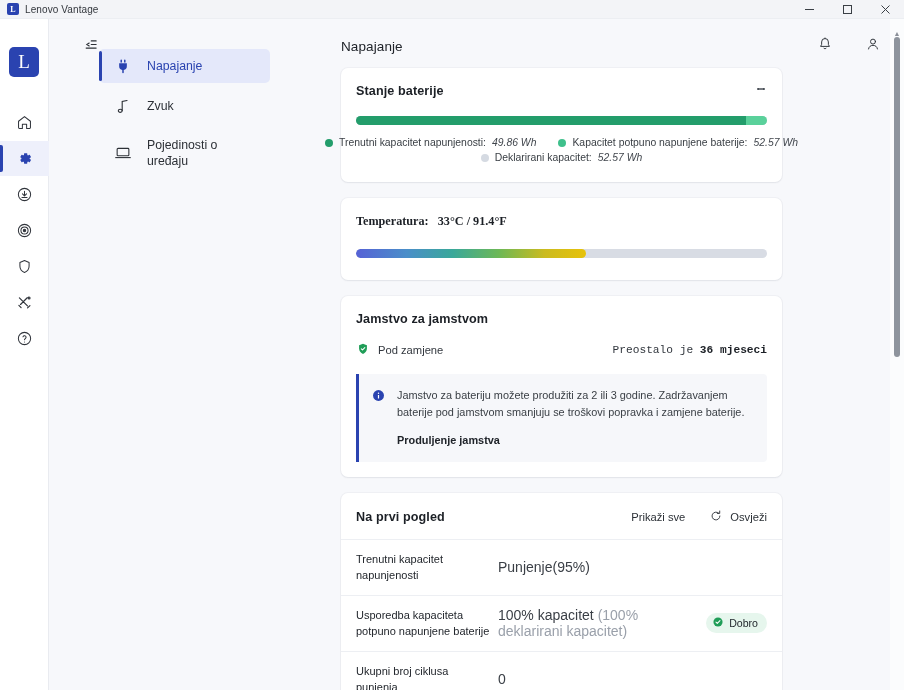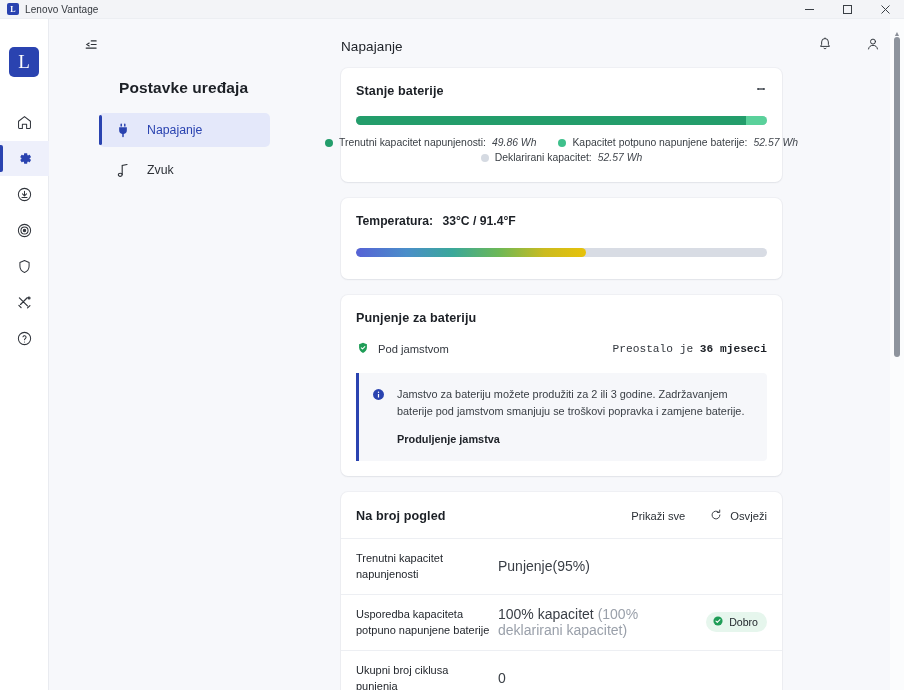--- a/index.html
+++ b/index.html
@@ -186,21 +186,21 @@
     font-size: 10.4px;
     color: #41464d;
     margin-bottom: 4px;
   }
   .legend-item { display: flex; align-items: center; gap: 6px; white-space: nowrap; }
   .legend-dot { width: 8px; height: 8px; border-radius: 50%; flex: 0 0 8px; }
   .legend-label { color: #3b4046; }
   .legend-value { color: #41464d; font-style: italic; }
 
   
-  .temp-title { font-size: 12.2px; font-weight: bold; color: #1c2026; }
+  .temp-title { font-size: 12.2px; font-weight: bold; color: #1c2026; font-family: Liberation Serif, serif; }
   .temp-bar {
     height: 9px; border-radius: 5px;
     background: #d8dce4;
     margin-top: 20px;
     overflow: hidden;
   }
   .temp-fill {
     height: 100%;
     border-radius: 5px;
     background: linear-gradient(90deg,#5662d6 0%,#4a8ec9 22%,#3aa89a 42%,#6cb857 62%,#cbbb1f 82%,#e7c20a 100%);
@@ -415,21 +415,20 @@
   </div>
 
   <div class="subnav">
     <div class="hamburger">
       <svg width="15" height="15" viewBox="0 0 16 16" fill="none" stroke="#2c3036" stroke-width="1.25" stroke-linecap="round">
           <path d="M6.6 9.5 4.2 8l2.4-1.5"></path>
           <path d="M8.8 4.2H14M8.8 8H14M3.4 11.8H14"></path>
         </svg>
     </div>
 
-    <div class="subnav-title">Postavke uređaja</div>
 
     <div class="subnav-list">
       <div class="subnav-item active">
         <span class="subnav-icon">
           <svg width="14" height="15" viewBox="0 0 14 16" fill="#2a43b0">
               <path d="M4.3 1.2a.8.8 0 0 1 1.6 0v2.6H4.3zM8.1 1.2a.8.8 0 0 1 1.6 0v2.6H8.1z"></path>
               <path d="M2.9 4.6h8.2v3.1a4.1 4.1 0 0 1-3.3 4v2.6a.8.8 0 0 1-1.6 0v-2.6a4.1 4.1 0 0 1-3.3-4z"></path>
             </svg>
         </span>
         <span class="subnav-label">Napajanje</span>
@@ -438,20 +437,29 @@
       <div class="subnav-item">
         <span class="subnav-icon">
           <svg width="13" height="15" viewBox="0 0 14 16" fill="none" stroke="#2c3036" stroke-width="1.2" stroke-linecap="round">
               <path d="M5.6 12.4V2.6l5.2-1.1"></path>
               <ellipse cx="3.5" cy="12.6" rx="2.1" ry="1.7"></ellipse>
             </svg>
         </span>
         <span class="subnav-label">Zvuk</span>
       </div>
 
+      <div class="subnav-item">
+        <span class="subnav-icon">
+          <svg width="18" height="14" viewBox="0 0 20 15" fill="none" stroke="#2c3036" stroke-width="1.2" stroke-linejoin="round">
+              <rect x="3.5" y="2.4" width="13" height="8.2" rx="1"></rect>
+              <path d="M1.4 12.6h17.2"></path>
+            </svg>
+        </span>
+        <span class="subnav-label">Pojedinosti o uređaju</span>
+      </div>
     </div>
   </div>
 
   <div class="main">
 
     <div class="top-actions">
       <div class="top-icon">
         <span>
           <svg width="16" height="16" viewBox="0 0 20 20" fill="none" stroke="#2b3036" stroke-width="1.2" stroke-linejoin="round">
               <path d="M10 3.2a4.2 4.2 0 0 0-4.2 4.2v3.1L4.5 13h11l-1.3-2.5V7.4A4.2 4.2 0 0 0 10 3.2z"></path>
@@ -512,31 +520,31 @@
         <div class="temp-title">
           <span>Temperatura:</span>
           <span style="margin-left:6px">33°C / 91.4°F</span>
         </div>
         <div class="temp-bar">
           <div class="temp-fill" style="width:56%"></div>
         </div>
       </div>
 
       <div class="card">
-        <div class="card-title">Punjenje za bateriju</div>
+        <div class="card-title">Jamstvo za jamstvom</div>
 
         <div class="warranty-status-row">
           <div class="warranty-left">
             <span>
               <svg width="14" height="14" viewBox="0 0 20 20" fill="#1f9d57">
                   <path d="M10 2.4 4.4 4.7v4.6c0 3.5 2.3 6.7 5.6 7.7 3.3-1 5.6-4.2 5.6-7.7V4.7z"></path>
                   <path d="m7.6 9.7 1.7 1.7 3.3-3.4" stroke="#fff" stroke-width="1.5" fill="none" stroke-linecap="round" stroke-linejoin="round"></path>
                 </svg>
             </span>
-            <span>Pod jamstvom</span>
+            <span>Pod zamjene</span>
           </div>
           <div class="warranty-right">
             <span>Preostalo je </span><b>36 mjeseci</b>
           </div>
         </div>
 
         <div class="info-box">
           <span class="info-icon">
             <svg width="15" height="15" viewBox="0 0 20 20" fill="#2a43b0">
                 <circle cx="10" cy="10" r="7.3"></circle>
@@ -545,21 +553,21 @@
           </span>
           <div>
             <div class="info-text">Jamstvo za bateriju možete produžiti za 2 ili 3 godine. Zadržavanjem baterije pod jamstvom smanjuju se troškovi popravka i zamjene baterije.</div>
             <div class="info-link">Produljenje jamstva</div>
           </div>
         </div>
       </div>
 
       <div class="card glance-card">
         <div class="glance-head">
-          <div class="card-title">Na broj pogled</div>
+          <div class="card-title">Na prvi pogled</div>
           <div class="glance-actions">
             <div class="glance-action">
               <span>Prikaži sve</span>
             </div>
             <div class="glance-action">
               <span>
                 <svg width="14" height="14" viewBox="0 0 20 20" fill="none" stroke="#2b3036" stroke-width="1.3" stroke-linecap="round">
                     <path d="M15.6 10a5.6 5.6 0 1 1-1.9-4.2"></path>
                     <path d="M15.3 2.9v3.4h-3.4"></path>
                   </svg>

